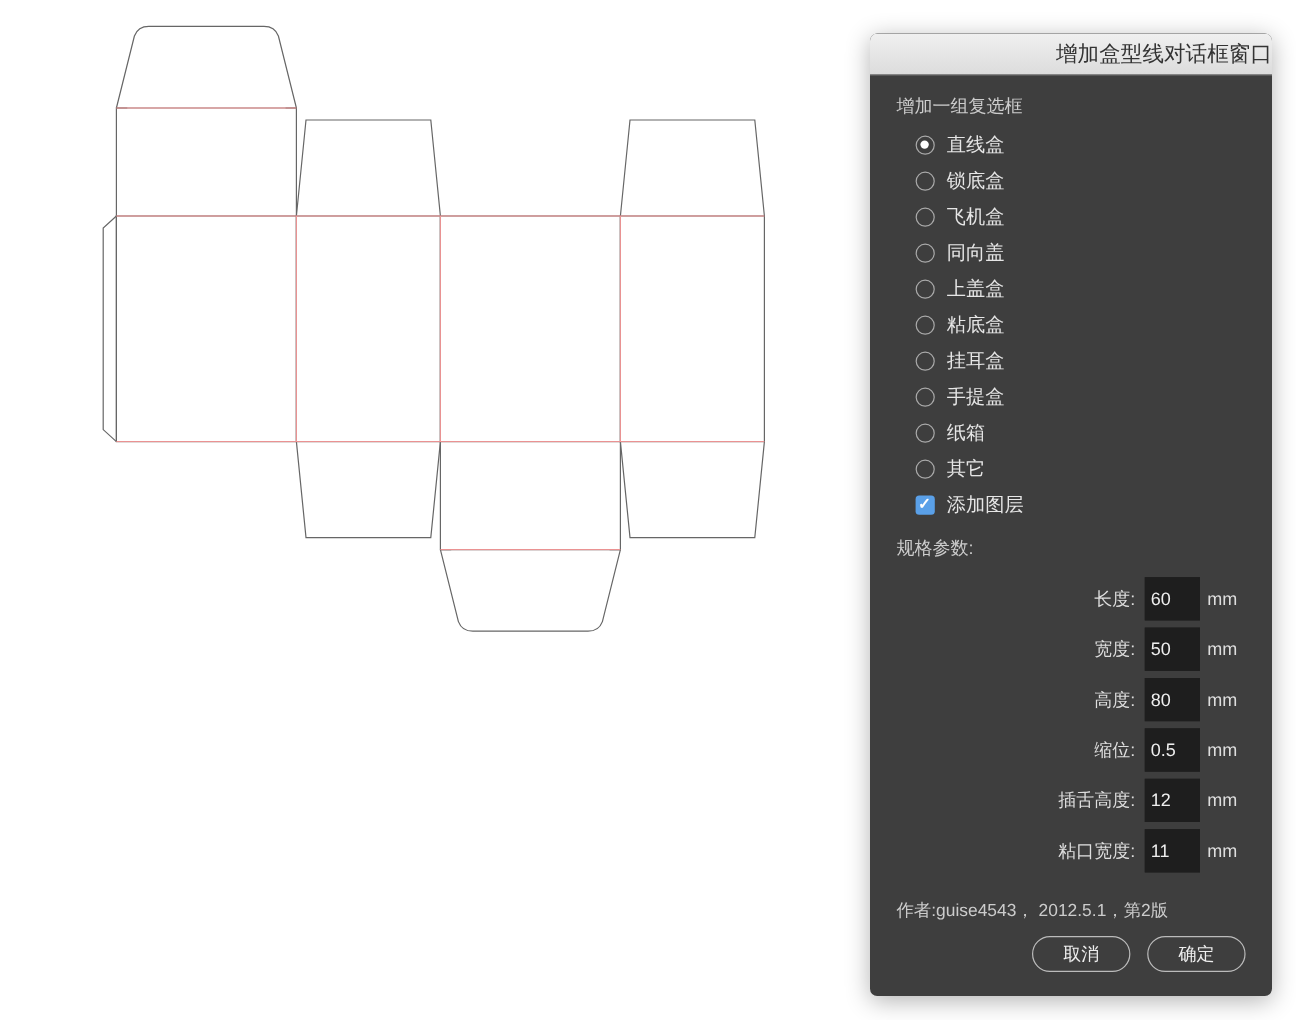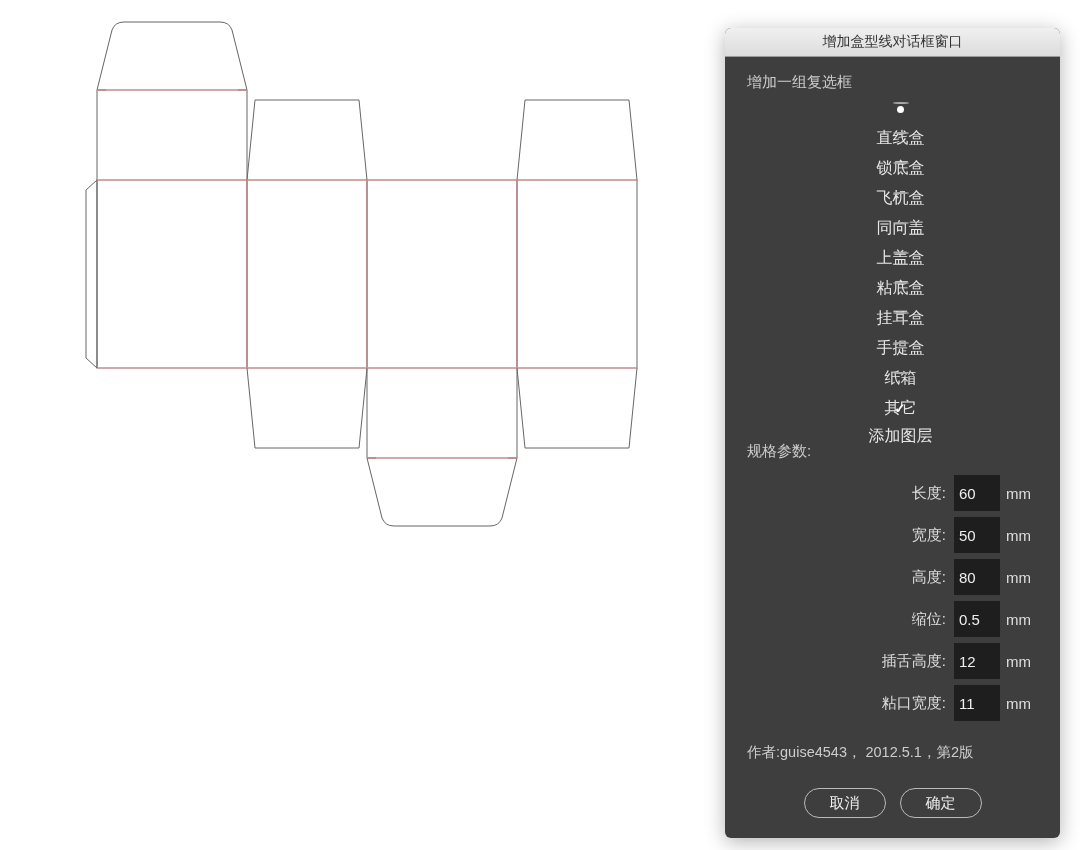--- a/index.html
+++ b/index.html
@@ -29,43 +29,42 @@
       width: 335px;
       background: #3e3e3e;
       border-radius: 6px;
       box-shadow: 0 4px 20px rgba(0,0,0,0.3);
       color: #d5d5d5;
       font-size: 15px;
     }
     .dialog-titlebar {
       background: linear-gradient(#f0f0f0, #dcdcdc);
       color: #333;
-      text-align: center;
+      text-align: right;
       padding: 5px 0;
-      font-size: 14px;
+      font-size: 18px;
       border-top-left-radius: 6px;
       border-top-right-radius: 6px;
       border-bottom: 1px solid #999;
     }
     .dialog-body {
       padding: 16px 22px 20px 22px;
     }
     .group-title {
       font-size: 15px;
       color: #cccccc;
       margin-bottom: 10px;
     }
     .radio-row, .check-row {
       display: flex;
       align-items: center;
-      gap: 24px;
+      gap: 10px;
       margin: 4px 0 4px 16px;
       height: 26px;
       cursor: pointer;
-      flex-direction: column;
     }
     .radio-row input[type="radio"] {
       appearance: none;
       width: 16px;
       height: 16px;
       border: 1.5px solid #aaa;
       border-radius: 50%;
       position: relative;
       background: transparent;
       cursor: pointer;
@@ -135,23 +134,23 @@
       font-size: 15px;
     }
     .author-line {
       margin-top: 22px;
       text-align: left;
       font-size: 14.5px;
       color: #cccccc;
     }
     .button-row {
       display: flex;
-      justify-content: center;
+      justify-content: flex-end;
       gap: 14px;
-      margin-top: 26px;
+      margin-top: 12px;
     }
     .dlg-button {
       width: 82px;
       height: 30px;
       border-radius: 16px;
       border: 1.5px solid #bbb;
       background: transparent;
       color: #eee;
       font-size: 15px;
       cursor: pointer;

